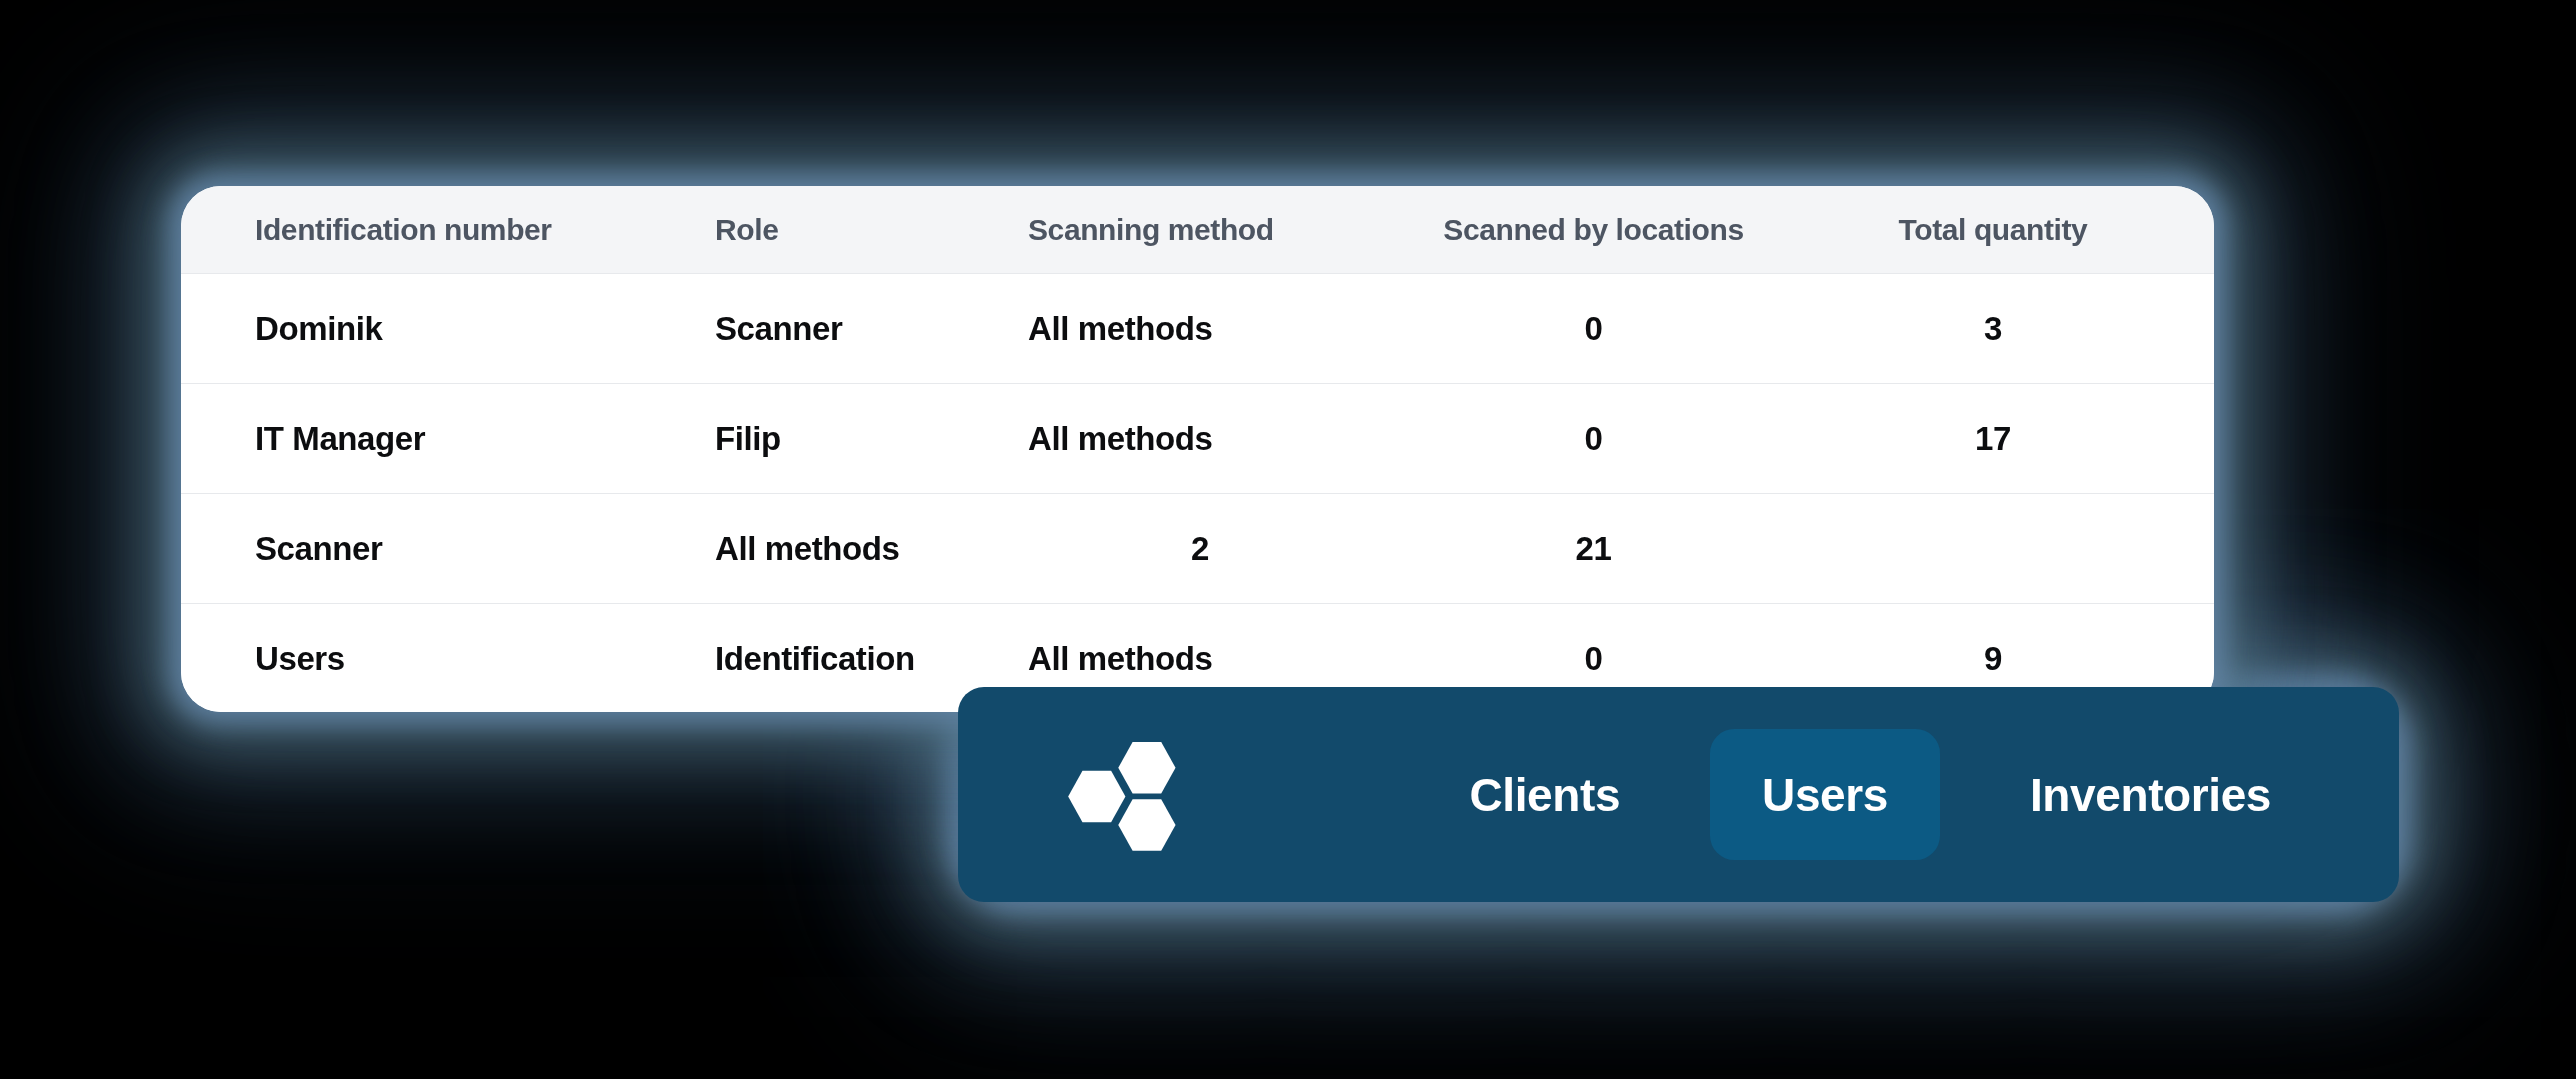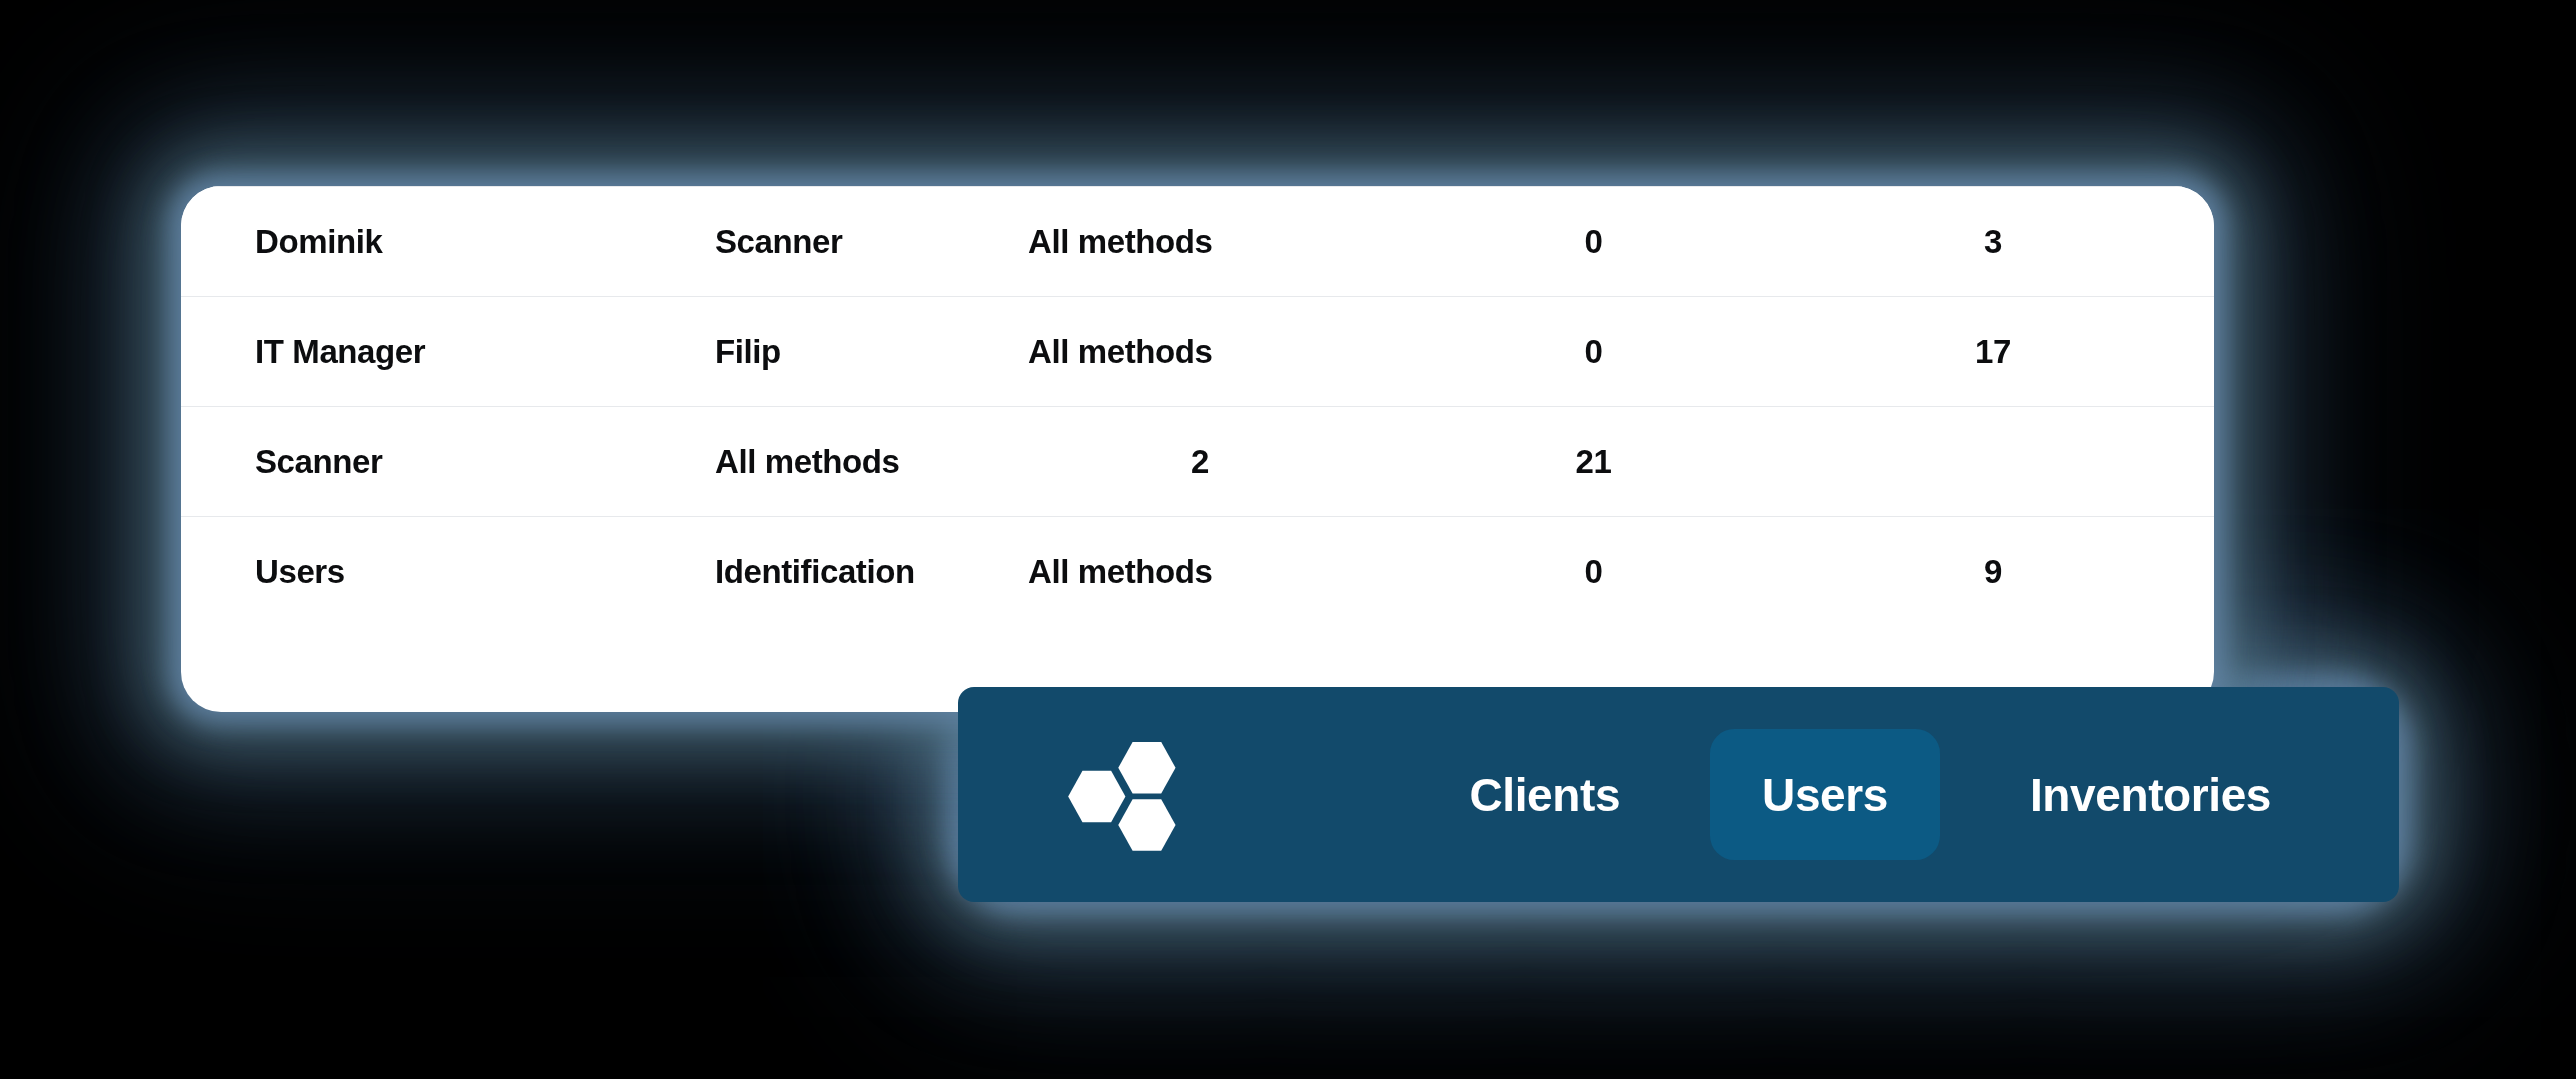--- a/index.html
+++ b/index.html
@@ -45,21 +45,21 @@
   .thead{height:87px;background:var(--header-bg);
     font-size:30px;font-weight:700;color:var(--header-text);letter-spacing:-0.4px;}
   .tr{height:110px;border-top:1.4px solid var(--divider);
     font-size:33px;font-weight:700;color:var(--body-text);letter-spacing:-0.4px;
     background:var(--card-bg);}
   .cell-left{text-align:left;}
   .cell-center{text-align:center;}
 
   .navbar{
     position:absolute;left:958px;top:687px;width:1441px;height:215px;
-    border-radius:16px;background:var(--navbar-bg);z-index:2;
+    border-radius:26px;background:var(--navbar-bg);z-index:2;
     display:flex;align-items:center;
     padding-left:110px;padding-right:128px;
   }
   .logo{width:112px;height:126px;flex:0 0 auto;display:block;}
   .nav-items{margin-left:auto;display:flex;align-items:center;gap:90px;}
   .nav-item{
     border:none;background:transparent;cursor:pointer;
     font-family:"Liberation Sans",sans-serif;
     font-size:46px;font-weight:700;color:var(--nav-text);letter-spacing:-0.4px;
     line-height:1;padding:0;
@@ -71,20 +71,27 @@
   }
 </style>
 </head>
 <body>
 
 <div class="stage">
 
   <div class="navbar-glow-layer glow"></div>
 
   <section class="table-card glow">
+    <div class="thead">
+        <div class="th cell-left">Identification number</div>
+        <div class="th cell-left">Role</div>
+        <div class="th cell-left">Scanning method</div>
+        <div class="th cell-center">Scanned by locations</div>
+        <div class="th cell-center">Total quantity</div>
+      </div>
     <div class="tbody">
         <div class="tr">
           <div class="td cell-left">Dominik</div>
           <div class="td cell-left">Scanner</div>
           <div class="td cell-left">All methods</div>
           <div class="td cell-center">0</div>
           <div class="td cell-center">3</div>
         </div>
         <div class="tr">
           <div class="td cell-left">IT Manager</div>

